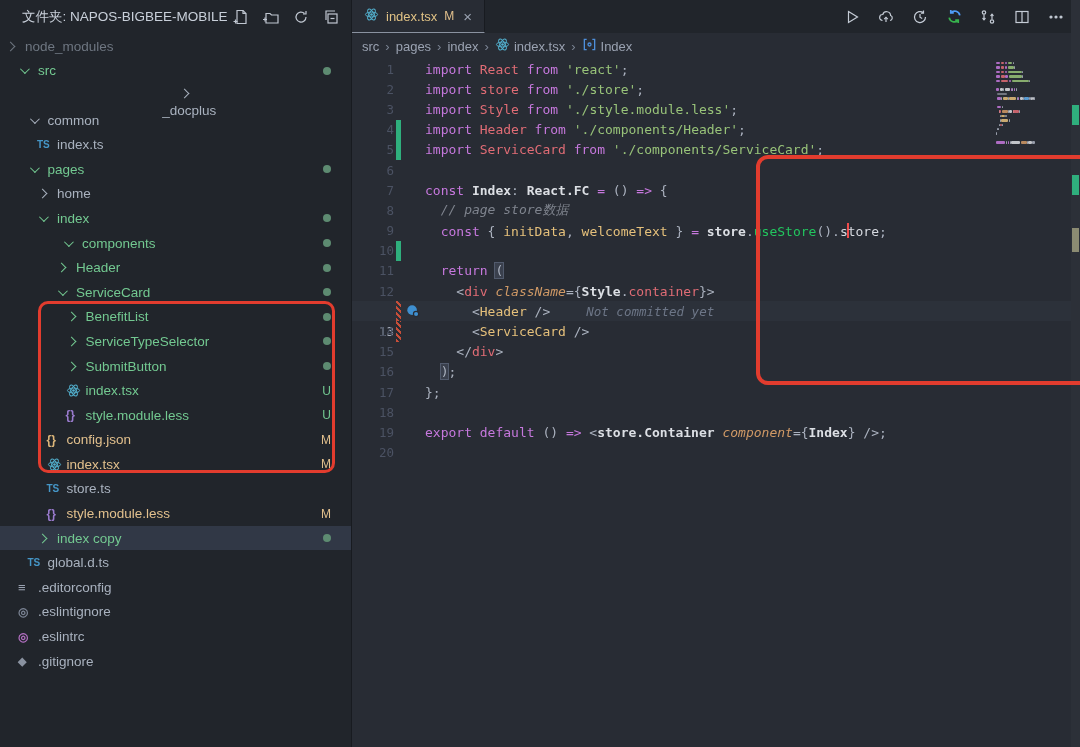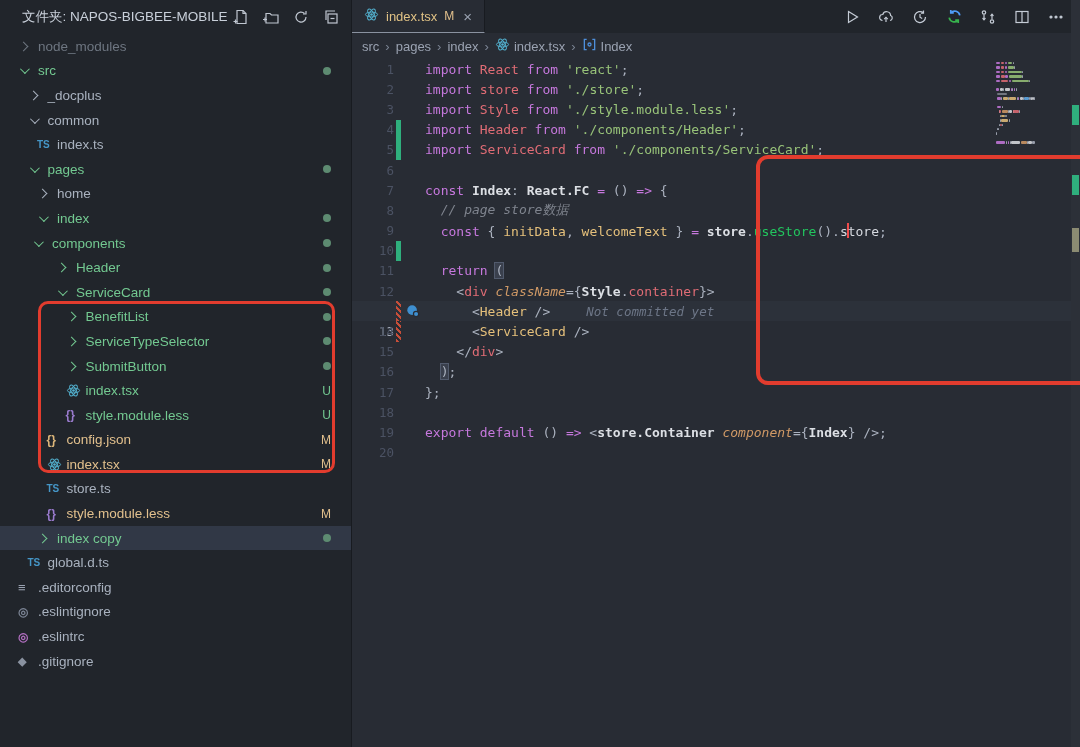--- a/index.html
+++ b/index.html
@@ -94,41 +94,41 @@
         <span class="icon-btn">
           <svg width="16" height="16" viewBox="0 0 16 16" fill="none" stroke="currentColor" stroke-width="1.2">
             <rect x="5" y="5" width="9" height="9"></rect>
             <path d="M3 11V2h9"></path>
             <path d="M7.5 9.5h4"></path>
           </svg>
         </span>
       </span>
   </div>
   <div class="tree" id="tree">
-      <div class="tree-row c-dim" style="padding-left: 18px;">
+      <div class="tree-row c-dim" style="padding-left: 5px;">
         <span class="marker">
           <span class="chev collapsed"></span>
         </span>
         <span>node_modules</span>
       </div>
       <div class="tree-row c-green" style="padding-left: 18px;">
         <span class="marker">
           <span class="chev expanded"></span>
         </span>
         <span>src</span>
         <span class="badge"><span class="dot-badge"></span></span>
       </div>
+      <div class="tree-row c-default" style="padding-left: 27.5px; flex-direction: column;">
+        <span class="marker">
+          <span class="chev collapsed"></span>
+        </span>
+        <span>_docplus</span>
+      </div>
       <div class="tree-row c-default" style="padding-left: 27.5px;">
         <span class="marker">
-          <span class="chev collapsed"></span>
-        </span>
-        <span>_docplus</span>
-      </div>
-      <div class="tree-row c-default" style="padding-left: 27.5px;">
-        <span class="marker">
           <span class="chev expanded"></span>
         </span>
         <span>common</span>
       </div>
       <div class="tree-row c-default" style="padding-left: 37px;">
         <span class="marker">
           <span class="fticon" style="color:#4596c7">TS</span>
         </span>
         <span>index.ts</span>
       </div>
@@ -145,21 +145,21 @@
         </span>
         <span>home</span>
       </div>
       <div class="tree-row c-green" style="padding-left: 37px;">
         <span class="marker">
           <span class="chev expanded"></span>
         </span>
         <span>index</span>
         <span class="badge"><span class="dot-badge"></span></span>
       </div>
-      <div class="tree-row c-green" style="padding-left: 32px; text-align: right;">
+      <div class="tree-row c-green" style="padding-left: 62px; text-align: right;">
         <span class="marker">
           <span class="chev expanded"></span>
         </span>
         <span>components</span>
         <span class="badge"><span class="dot-badge"></span></span>
       </div>
       <div class="tree-row c-green" style="padding-left: 56px;">
         <span class="marker">
           <span class="chev collapsed"></span>
         </span>

